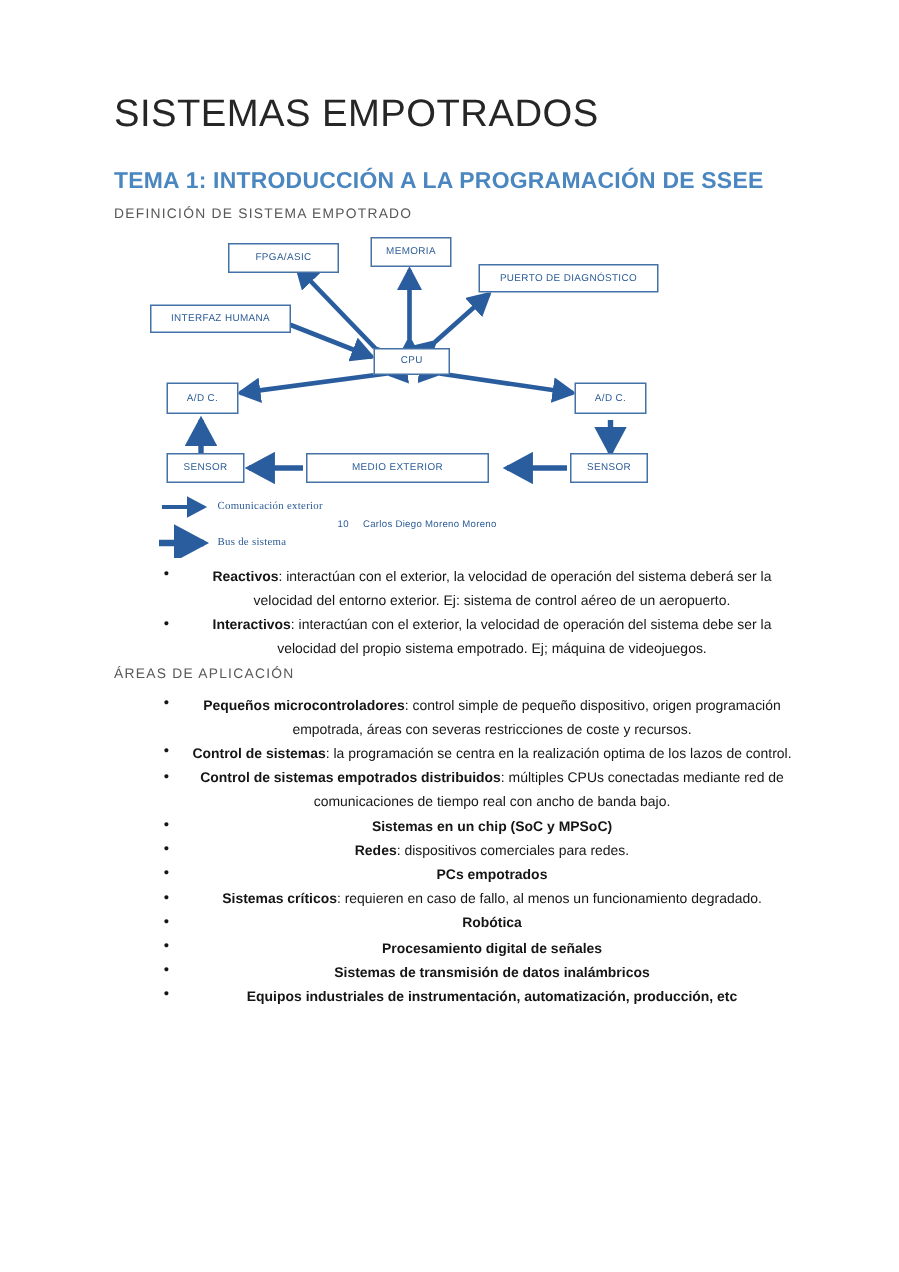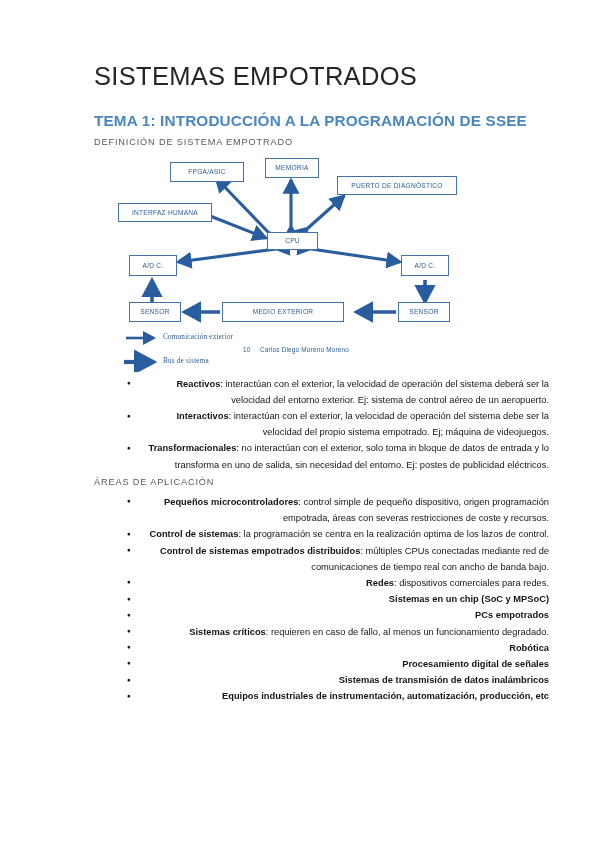--- a/index.html
+++ b/index.html
@@ -17,21 +17,21 @@
   }
   .page {
     position: absolute;
     left: 0; top: 0;
     width: 599px;
     height: 848px;
     background: #ffffff;
   }
   .content {
     position: absolute;
-    left: 94px;
+    left: 76px;
     top: 62px;
     width: 455px;
   }
 
   
   .doc-title {
     font-size: 25.5px;
     font-weight: 400;
     letter-spacing: 0.3px;
     color: #262626;
@@ -97,21 +97,21 @@
     margin: 0 0 0 0;
     padding: 0 0 0 33px;
   }
   ul.blist li {
     position: relative;
     font-size: 9.3px;
     line-height: 16.2px;
     color: #151515;
     margin: 0 0 0 0;
     padding: 0 0 0 16px;
-    text-align: right;
+    text-align: center;
   }
   ul.blist li::before {
     content: "\25CF";
     position: absolute;
     left: 0;
     top: -0.5px;
     font-size: 6.4px;
     color: #151515;
   }
   ul.blist li b { font-weight: 700; }
@@ -180,31 +180,30 @@
       <div class="legend-txt" style="left:55px; top:203px;">Bus de sistema</div>
 
       <div class="legend-txt plain" style="left:135px; top:192px;">10</div>
       <div class="legend-txt plain" style="left:152px; top:192px;">Carlos Diego Moreno Moreno</div>
     </div>
 
 
     <ul class="blist">
       <li class="narrow"><b>Reactivos</b><span>: interactúan con el exterior, la velocidad de operación del sistema deberá ser la velocidad del entorno exterior. Ej: sistema de control aéreo de un aeropuerto.</span></li>
       <li class="narrow"><b>Interactivos</b><span>: interactúan con el exterior, la velocidad de operación del sistema debe ser la velocidad del propio sistema empotrado. Ej; máquina de videojuegos.</span></li>
-      <li class="narrow"><b>Transformacionales</b><span>: no interactúan con el exterior, solo toma in bloque de datos de entrada y lo transforma en uno de salida, sin necesidad del entorno. Ej: postes de publicidad eléctricos.</span></li>
     </ul>
 
     <h3 class="h-sub spaced-top">ÁREAS DE APLICACIÓN</h3>
 
     <ul class="blist">
       <li><b>Pequeños microcontroladores</b><span>: control simple de pequeño dispositivo, origen programación empotrada, áreas con severas restricciones de coste y recursos.</span></li>
       <li><b>Control de sistemas</b><span>: la programación se centra en la realización optima de los lazos de control.</span></li>
       <li><b>Control de sistemas empotrados distribuidos</b><span>: múltiples CPUs conectadas mediante red de comunicaciones de tiempo real con ancho de banda bajo.</span></li>
+      <li><b>Sistemas en un chip (SoC y MPSoC)</b><span></span></li>
       <li><b>Redes</b><span>: dispositivos comerciales para redes.</span></li>
-      <li><b>Sistemas en un chip (SoC y MPSoC)</b><span></span></li>
       <li><b>PCs empotrados</b><span></span></li>
       <li><b>Sistemas críticos</b><span>: requieren en caso de fallo, al menos un funcionamiento degradado.</span></li>
       <li><b>Robótica</b><span></span></li>
       <li><b>Procesamiento digital de señales</b><span></span></li>
       <li><b>Sistemas de transmisión de datos inalámbricos</b><span></span></li>
       <li><b>Equipos industriales de instrumentación, automatización, producción, etc</b><span></span></li>
     </ul>
 
   </div>
 </div>

